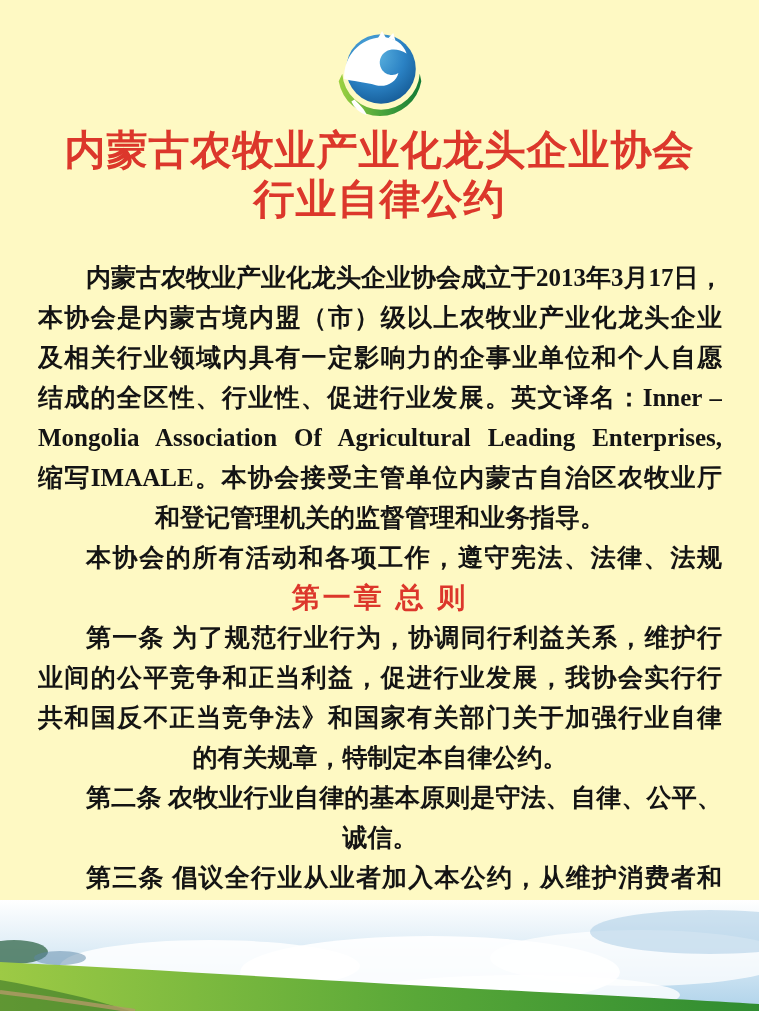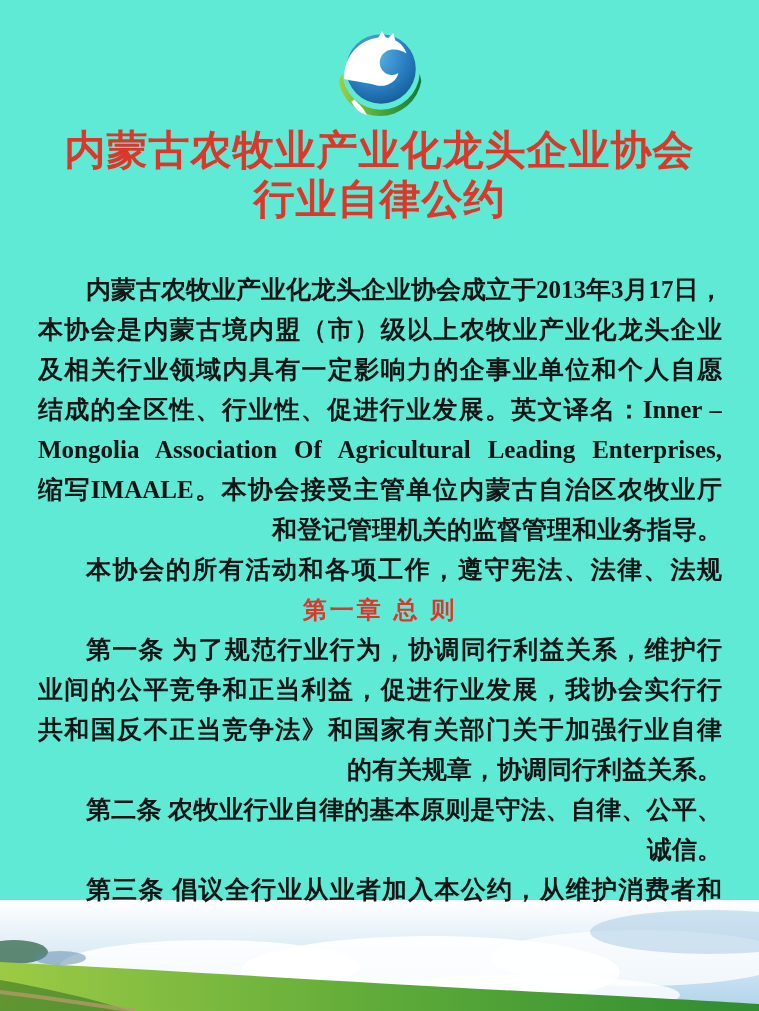--- a/index.html
+++ b/index.html
@@ -1,19 +1,19 @@
 <!DOCTYPE html>
 <html><head>
 <meta charset="utf-8">
 <style>
   html,body{margin:0;padding:0;background:#ffffff;}
   .page{
     position:relative;
     width:759px;height:1011px;
-    background:#5eead4;
+    background:#fef9c3;
     overflow:hidden;
     font-family:"Liberation Serif", serif;
     color:#141414;
   }
   .logo{
     position:absolute;
     top:28px;left:50%;
     transform:translateX(-50%);
     width:92px;height:92px;
   }
@@ -27,39 +27,38 @@
     font-size:41px;
     line-height:49px;
     letter-spacing:1px;
   }
   .title .t-line{display:block;}
   .body-text{
     position:absolute;
     top:258px;left:38px;
     width:684px;
     z-index:2;
-    margin-top:12px;
   }
   .line{
     height:40px;
     line-height:40px;
     font-size:25px;
     font-weight:bold;
     white-space:nowrap;
     overflow:hidden;
-    text-align:right;
+    text-align:center;
   }
   .line.fill{
     text-align:justify;
     text-align-last:justify;
   }
   .line.indent{ text-indent:48px; }
   .line.heading{
     font-family:"Liberation Sans", sans-serif;
-    font-size:24px;
+    font-size:28px;
     letter-spacing:3px;
     text-align:center;
     text-align-last:center;
     text-indent:0;
   }
   .footer-photo{
     position:absolute;
     left:0;bottom:0;
     width:759px;height:111px;
     z-index:1;
@@ -111,21 +110,21 @@
       <div class="line fill">及相关行业领域内具有一定影响力的企事业单位和个人自愿</div>
       <div class="line fill">结成的全区性、行业性、促进行业发展。英文译名：Inner –</div>
       <div class="line fill">Mongolia Association Of Agricultural Leading Enterprises,</div>
       <div class="line fill">缩写IMAALE。本协会接受主管单位内蒙古自治区农牧业厅</div>
       <div class="line">和登记管理机关的监督管理和业务指导。</div>
       <div class="line indent fill">本协会的所有活动和各项工作，遵守宪法、法律、法规</div>
       <div class="line heading" style="color: rgb(220, 55, 43);">第一章 总 则</div>
       <div class="line indent fill">第一条 为了规范行业行为，协调同行利益关系，维护行</div>
       <div class="line fill">业间的公平竞争和正当利益，促进行业发展，我协会实行行</div>
       <div class="line fill">共和国反不正当竞争法》和国家有关部门关于加强行业自律</div>
-      <div class="line">的有关规章，协调同行利益关系。</div>
+      <div class="line">的有关规章，特制定本自律公约。</div>
       <div class="line indent fill">第二条 农牧业行业自律的基本原则是守法、自律、公平、</div>
       <div class="line">诚信。</div>
       <div class="line indent fill">第三条 倡议全行业从业者加入本公约，从维护消费者和</div>
     </div>
 
   <div class="footer-photo">
     <svg width="759" height="111" viewBox="0 0 759 111" preserveAspectRatio="none">
       <defs>
         <linearGradient id="skyG" x1="0" y1="0" x2="0" y2="1">
           <stop offset="0%" stop-color="#ffffff"></stop>

